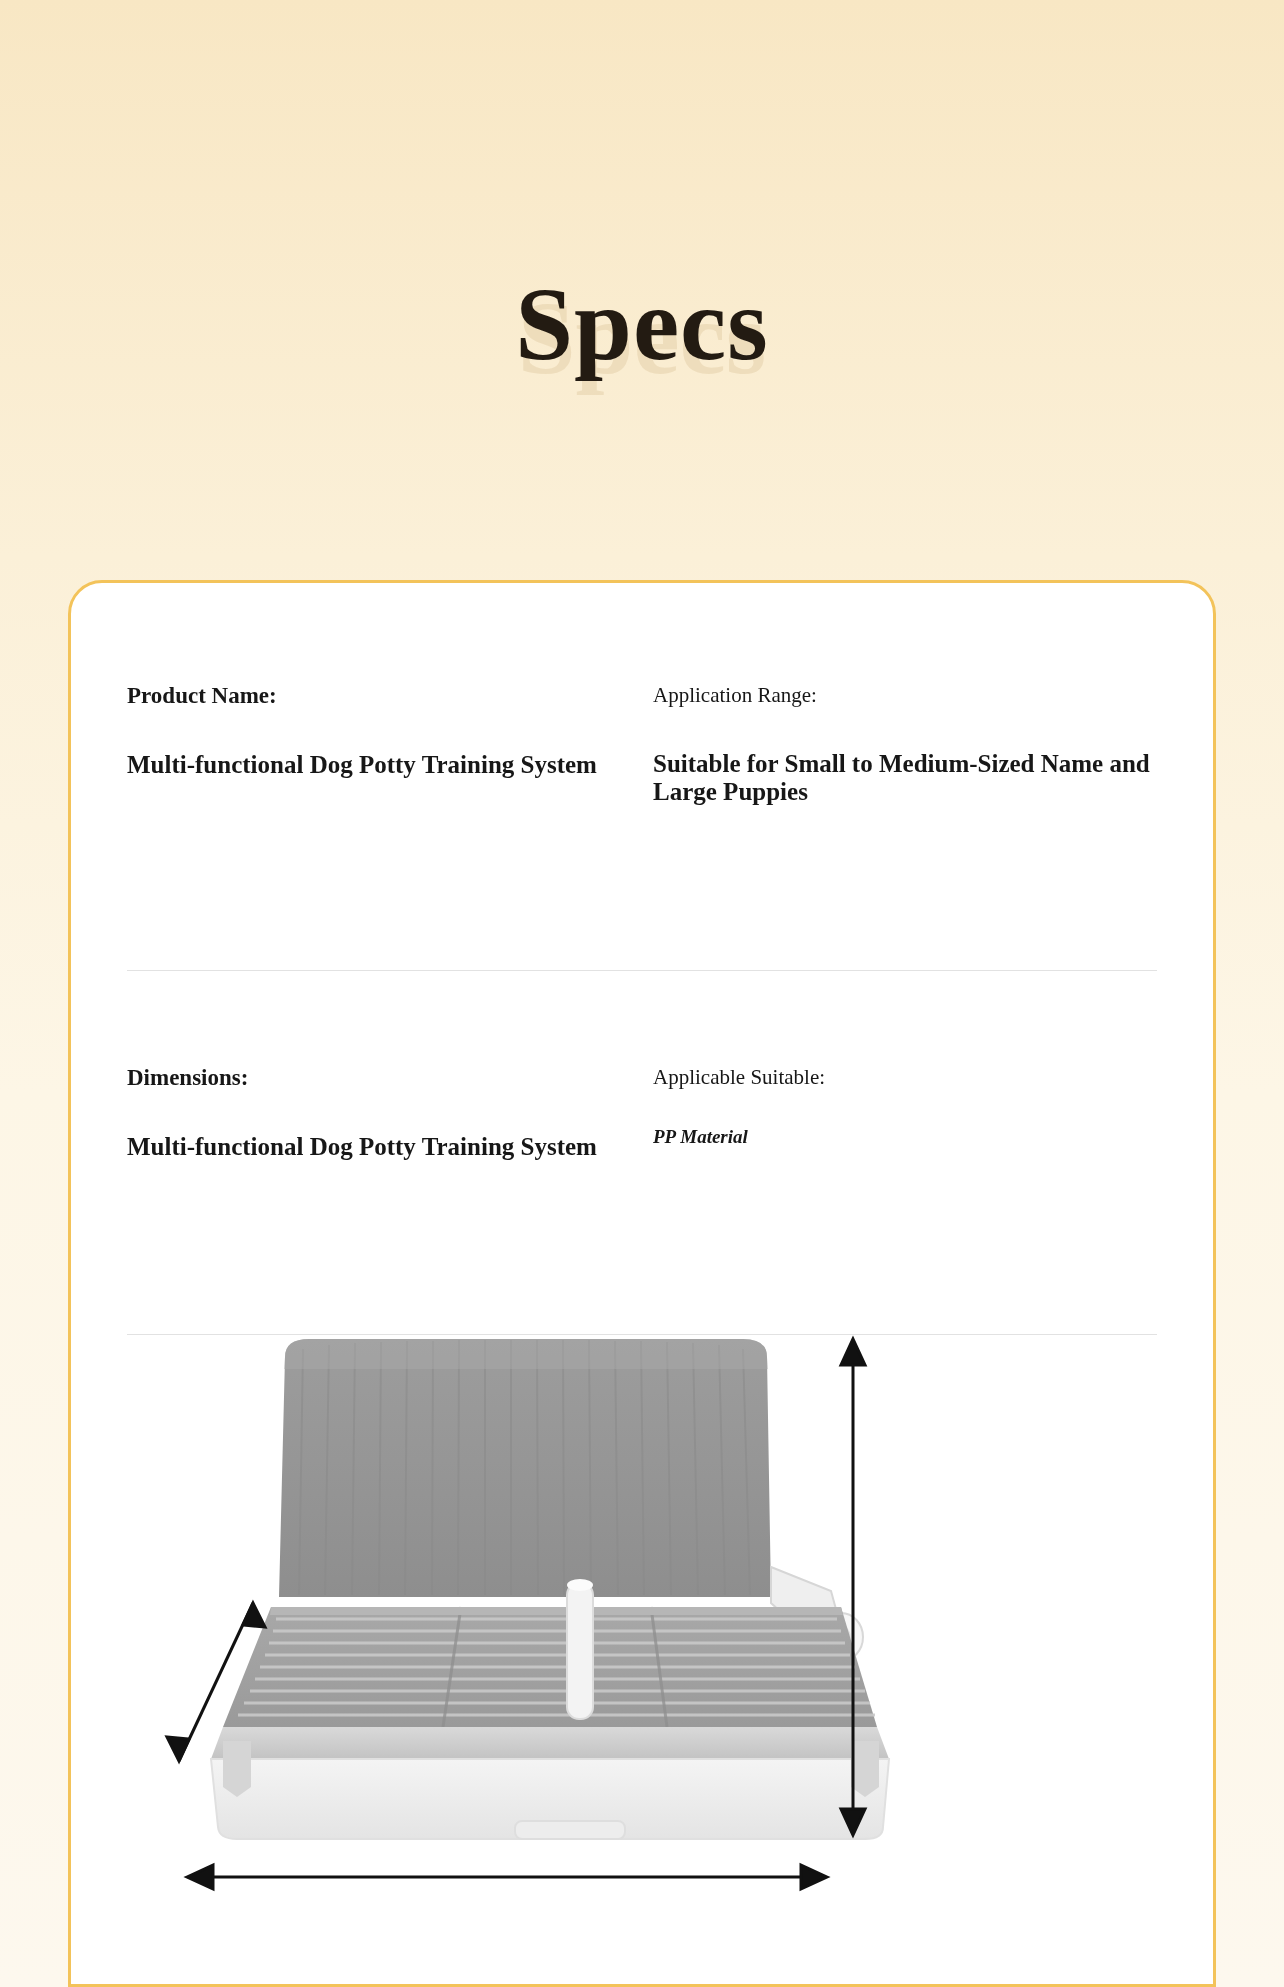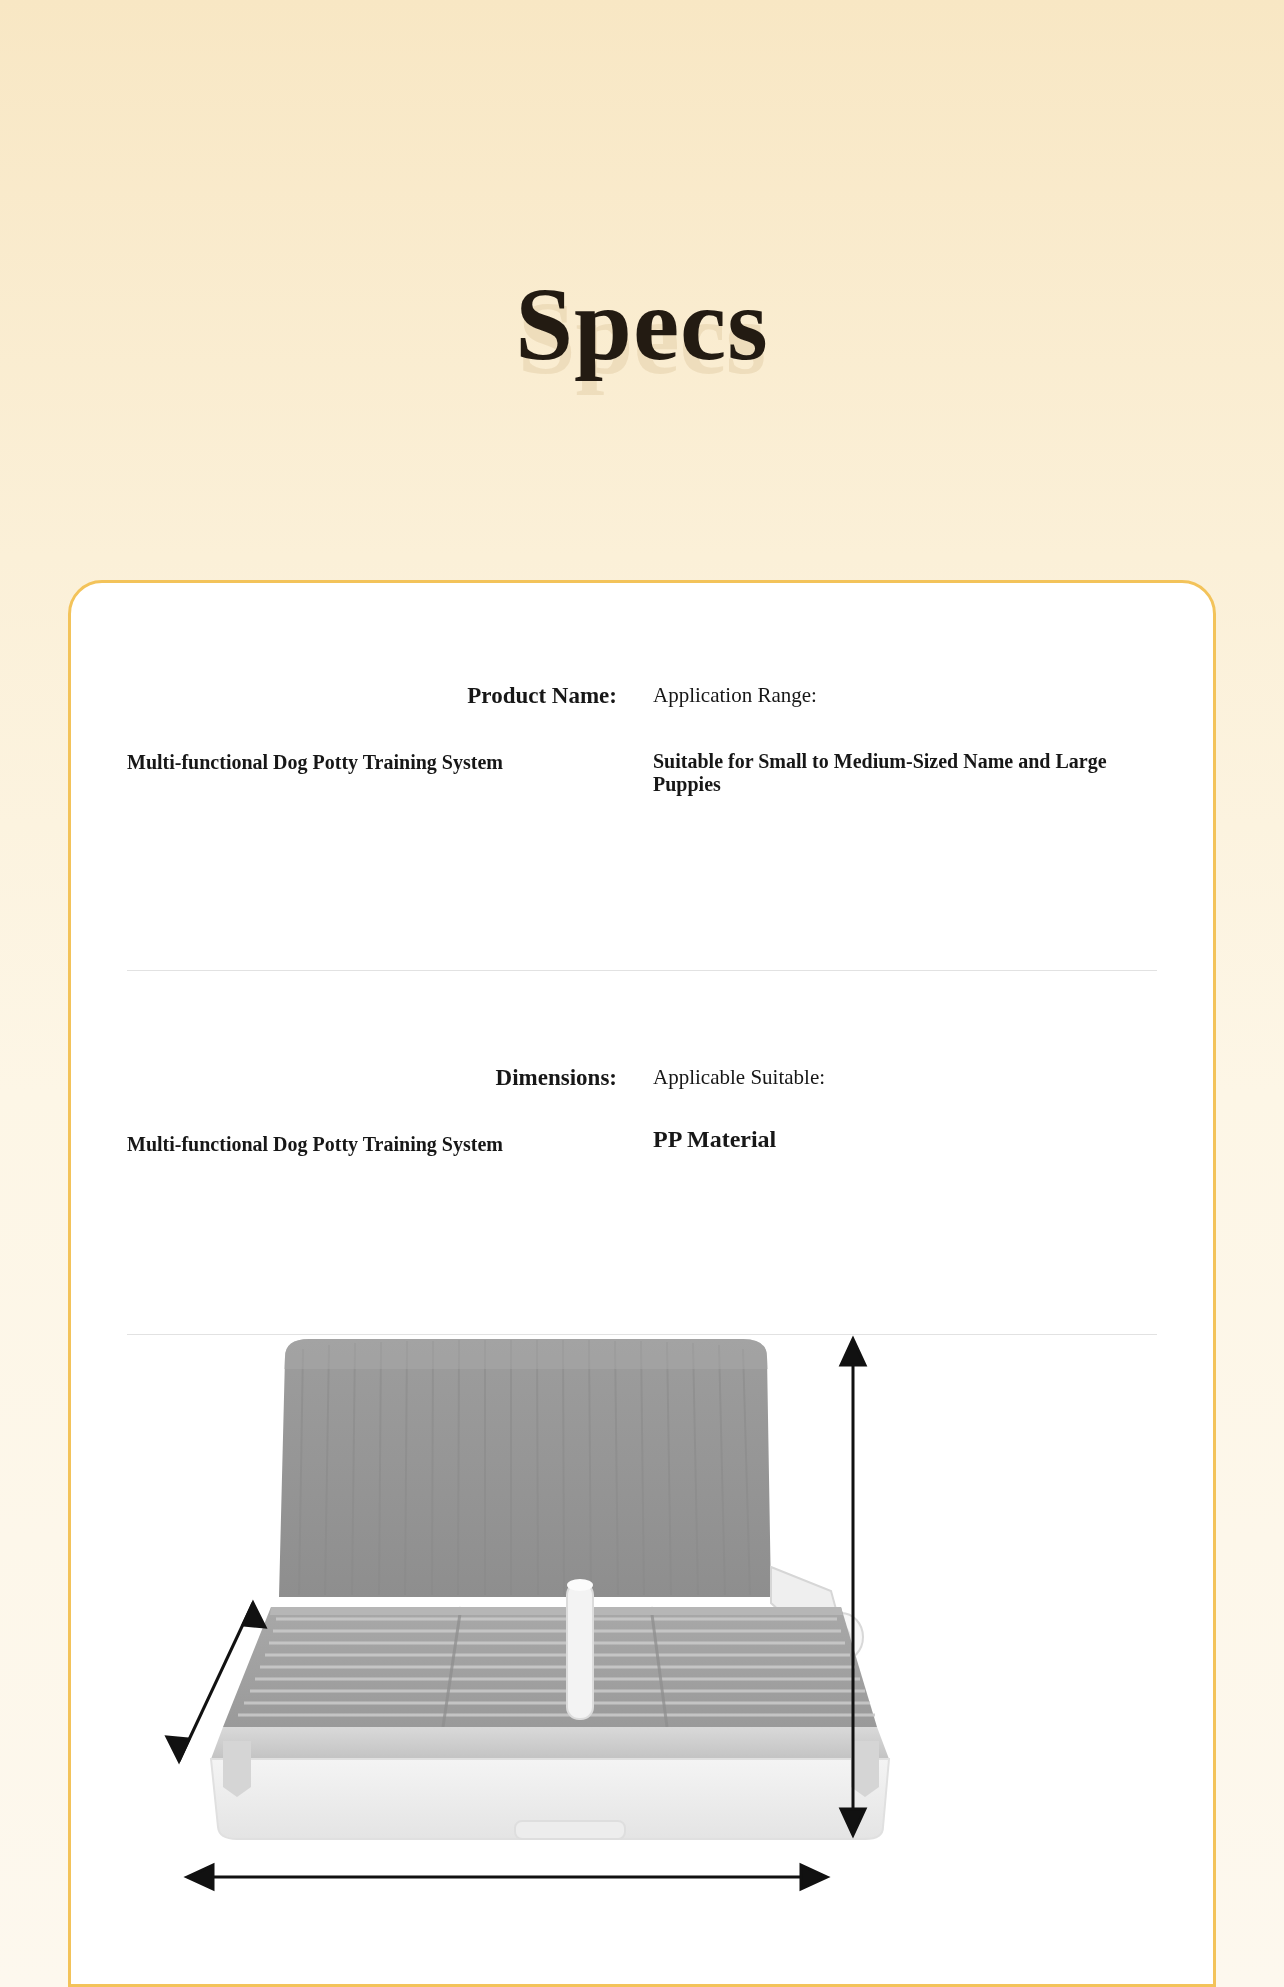--- a/index.html
+++ b/index.html
@@ -87,31 +87,31 @@
   .spec-cell.right { flex: 1; margin-left: 36px; }
 
   .spec-label {
     font-family: "Liberation Serif", serif;
     color: #171717;
     font-size: 21px;
   }
   .spec-label.bold-big {
     font-weight: bold;
     font-size: 23px;
-    text-align: right;
   }
   .spec-value {
     font-family: "Liberation Serif", serif;
     color: #171717;
-    font-size: 20px;
+    font-size: 25px;
     font-weight: bold;
   }
   .spec-value.big {
-    font-size: 24px;
-    font-weight: bold;
+    font-size: 19px;
+    font-weight: bold;
+    font-style: italic;
   }
 
   .row1 { height: 288px; padding-top: 100px; }
   .row2 { height: 270px; padding-top: 94px; }
 
   .row1 .spec-value, .row2 .spec-value { margin-top: 42px; }
   .row2 .spec-cell.right .spec-value { margin-top: 36px; }
 
   
   .product-area {

